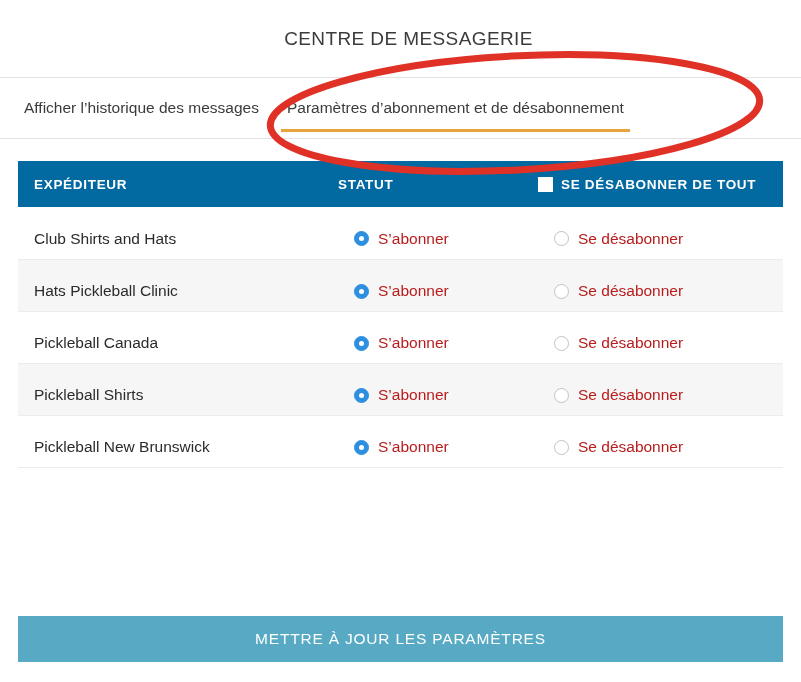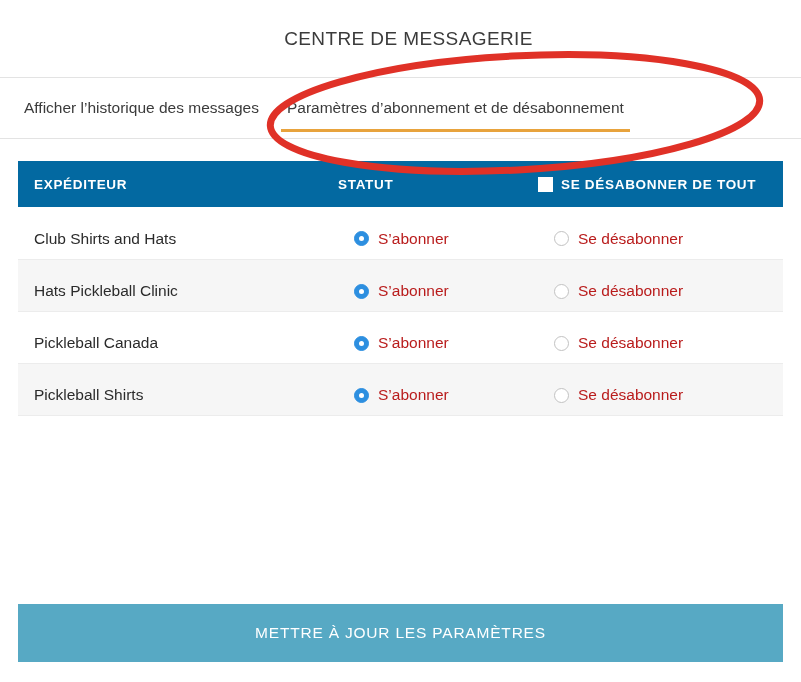--- a/index.html
+++ b/index.html
@@ -149,21 +149,21 @@
 
   
   .footer-bar {
     position: absolute;
     left: 18px;
     right: 18px;
     bottom: 20px;
   }
   .update-button {
     width: 100%;
-    height: 58px;
+    height: 46px;
     background: #57a9c4;
     color: #ffffff;
     border: none;
     font-size: 15.5px;
     letter-spacing: 0.8px;
     font-family: "Liberation Sans", sans-serif;
     cursor: pointer;
     text-transform: uppercase;
   }
 
@@ -260,20 +260,35 @@
             <span class="radio-label">S’abonner</span>
           </span>
         </td>
         <td class="cell-unsub">
           <span class="radio-group">
             <span class="radio off"></span>
             <span class="radio-label">Se désabonner</span>
           </span>
         </td>
       </tr>
+      <tr>
+        <td>Pickleball New Brunswick</td>
+        <td class="cell-status">
+          <span class="radio-group">
+            <span class="radio on"></span>
+            <span class="radio-label">S’abonner</span>
+          </span>
+        </td>
+        <td class="cell-unsub">
+          <span class="radio-group">
+            <span class="radio off"></span>
+            <span class="radio-label">Se désabonner</span>
+          </span>
+        </td>
+      </tr>
     </tbody>
   </table>
 </div>
 
 <div class="footer-bar">
   <button class="update-button">METTRE À JOUR LES PARAMÈTRES</button>
 </div>
 
 <svg class="annotation" viewBox="0 0 801 682" xmlns="http://www.w3.org/2000/svg">
   <ellipse cx="515" cy="113" rx="245" ry="57" fill="none" stroke="#e03127" stroke-width="7" transform="rotate(-3 515 113)"></ellipse>

